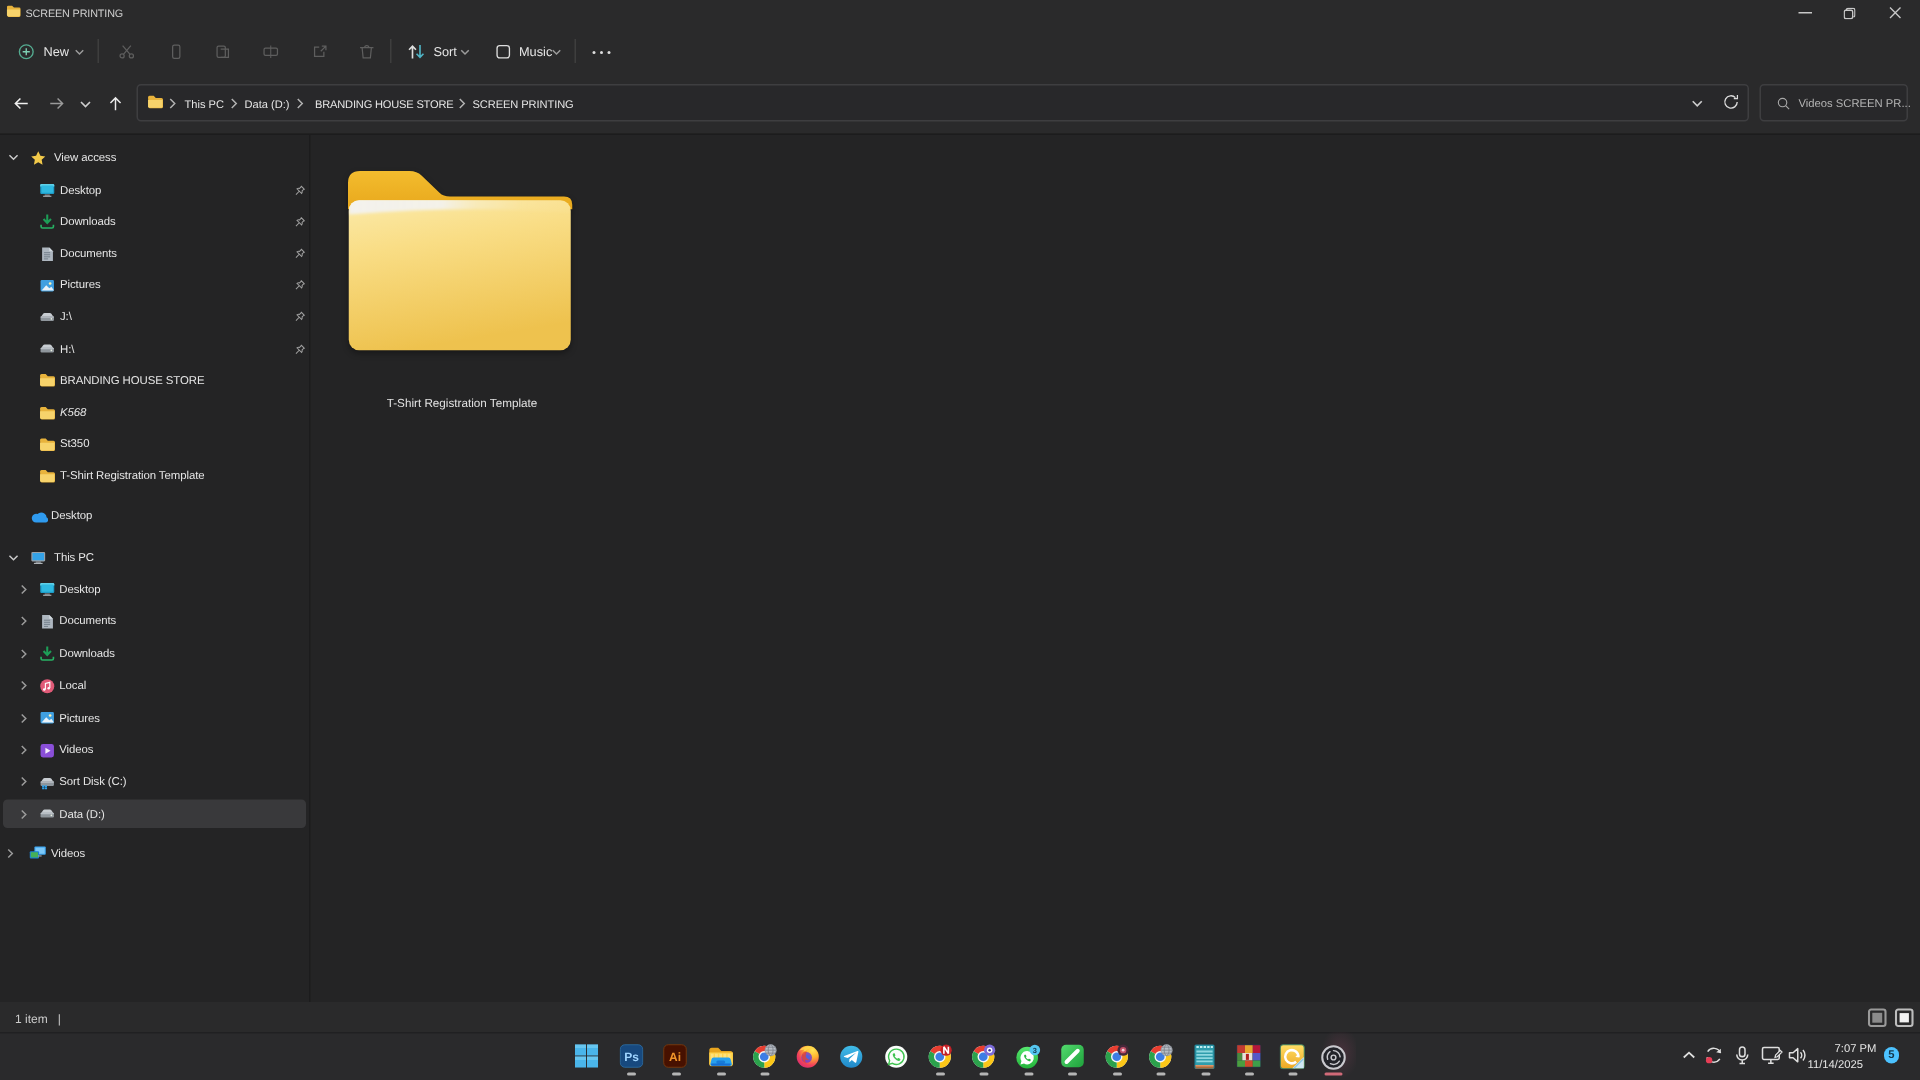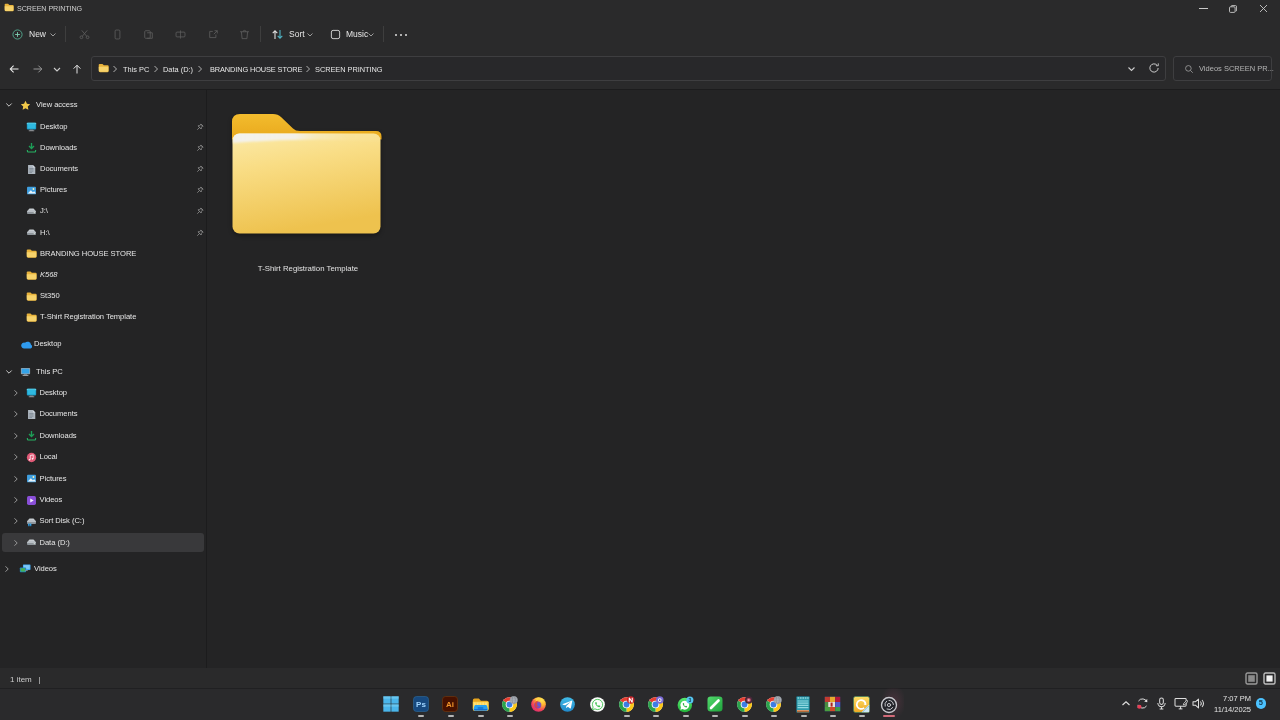--- a/index.html
+++ b/index.html
@@ -757,16 +757,16 @@
 <path d="M13.8 3.5 l1.2 1.2 -3.4 3.4 -1.6 0.4 0.4-1.6z" fill="#2a2a2c" stroke="#dedede" stroke-width="0.9"></path>
 </svg>
     </div>
   <div class="abs" style="left:1192px;top:698px;">
       <svg width="13" height="11" viewBox="0 0 14 12">
 <path d="M1 4.2 h2.6 L7 1.2 V10.8 L3.6 7.8 H1 z" fill="none" stroke="#dedede" stroke-width="1.1" stroke-linejoin="round"></path>
 <path d="M9 3.8 a3.2 3.2 0 0 1 0 4.4 M10.8 2.2 a5.8 5.8 0 0 1 0 7.6" fill="none" stroke="#dedede" stroke-width="1.1"></path>
 </svg>
     </div>
   <div class="abs txt" style="left:1210px;top:693.5px;width:41px;text-align:right;font-size:7.5px;color:#e4e4e4;">7:07 PM</div>
-  <div class="abs txt" style="left:1205px;top:704.5px;width:46px;text-align:right;font-size:7.5px;color:#e4e4e4;">11/14/2025</div>
+  <div class="abs txt" style="left:1205px;top:704.5px;width:46px;font-size:7.5px;color:#e4e4e4;">11/14/2025</div>
   <div class="abs" style="left:1255.6px;top:698.2px;width:10.6px;height:10.6px;border-radius:50%;background:#4cc2ff;color:#15374c;font-size:7.5px;font-weight:bold;text-align:center;line-height:10.6px;font-family:'Liberation Sans',sans-serif;">5</div>
 
 </div>
 
 </body></html>

